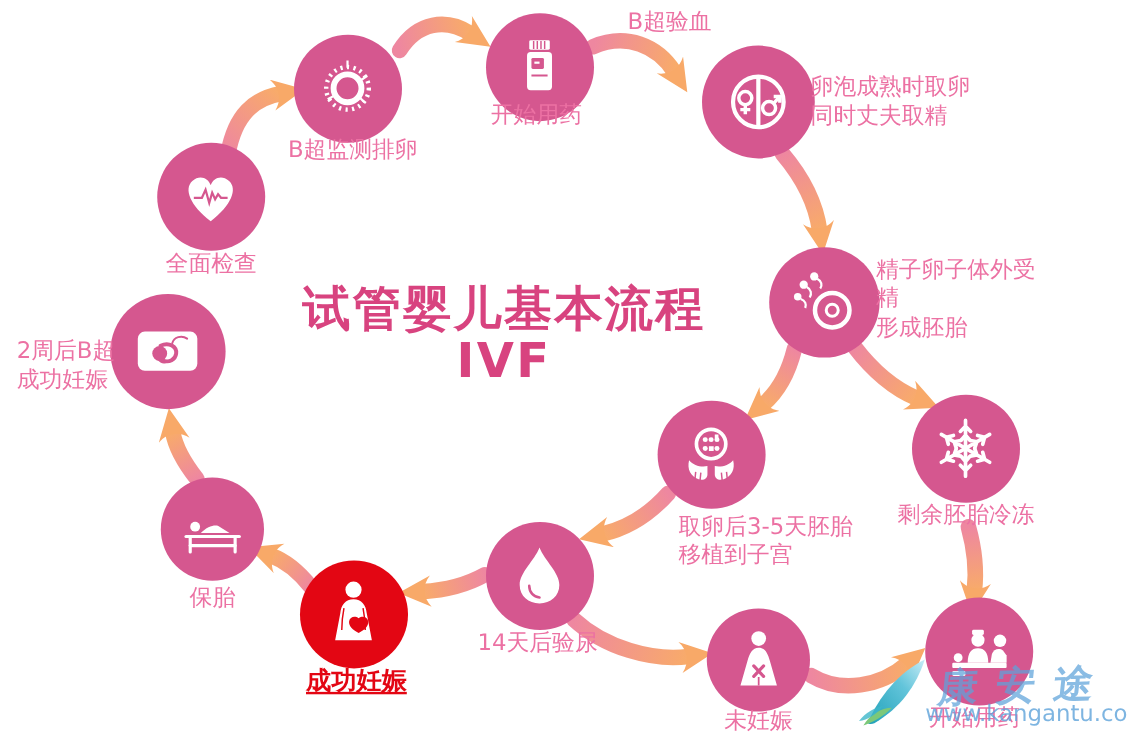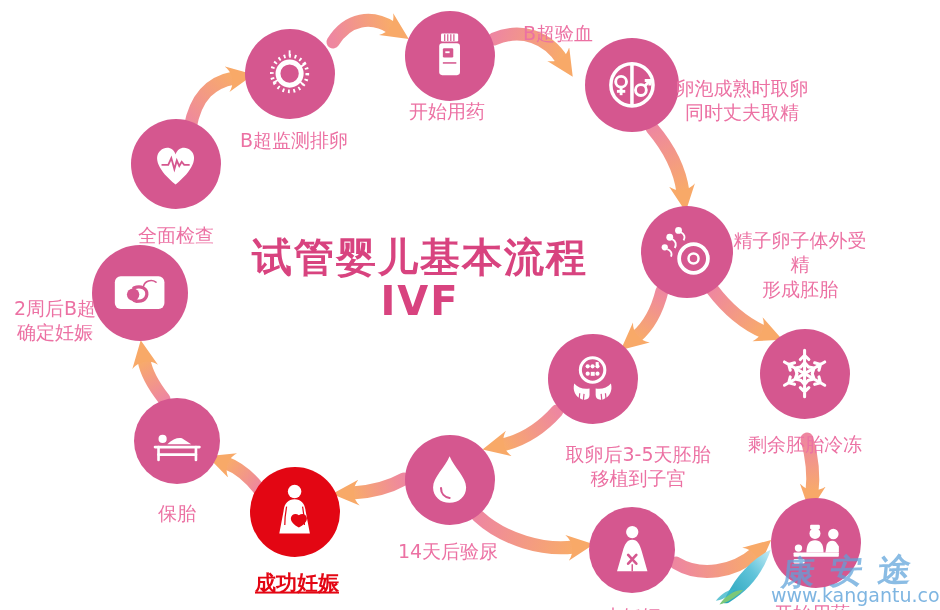--- a/index.html
+++ b/index.html
@@ -9,21 +9,21 @@
         display:flex;align-items:center;justify-content:center;}
   .node.pink{background:var(--node-pink,#d5578f);}
   .node.red{background:var(--node-red,#e30613);}
   .node svg.icon{width:68%;height:68%;display:block;}
   .icon .wf{fill:#fff;}
   .icon .ws{stroke:#fff;fill:none;}
   .icon .ps{stroke:var(--node-pink,#d5578f);fill:none;}
   .icon .pf{fill:var(--node-pink,#d5578f);}
   .icon .rf{fill:var(--node-red,#e30613);}
   .nlabel{position:absolute;transform:translate(-50%,-50%);color:var(--label-pink,#ec71a3);
-          font-size:19px;line-height:1.28;white-space:pre-line;text-align:center;margin-top:15px;}
+          font-size:19px;line-height:1.28;white-space:pre-line;}
   .nlabel.big-red{color:var(--success-label-red,#e30613);font-weight:bold;font-size:21px;text-decoration:underline;}
   .title-line{position:absolute;transform:translate(-50%,-50%);color:var(--title-pink,#d8437f);
           font-weight:bold;font-size:40px;letter-spacing:2px;white-space:nowrap;}
   .wm-brand{position:absolute;left:782px;top:549px;width:160px;font-size:33px;font-weight:bold;
           color:var(--watermark-blue,#5ea3da);opacity:.72;letter-spacing:15px;
           transform:skewX(-8deg) rotate(-2deg);white-space:nowrap;}
   .wm-site{position:absolute;left:771px;top:584px;font-size:19px;
           color:var(--watermark-blue,#5ea3da);opacity:.8;white-space:nowrap;}
   .wm-feather{position:absolute;left:714px;top:546px;width:64px;height:64px;}
 </style>
@@ -298,21 +298,21 @@
 形成胚胎</div>
   <div class="nlabel" style="left:805px;top:429px">剩余胚胎冷冻</div>
   <div class="nlabel" style="left:638px;top:451px">取卵后3-5天胚胎
 移植到子宫</div>
   <div class="nlabel" style="left:448px;top:536px">14天后验尿</div>
   <div class="nlabel" style="left:632px;top:601px">未妊娠</div>
   <div class="nlabel" style="left:812px;top:598px">开始用药</div>
   <div class="nlabel big-red" style="left:297px;top:568px">成功妊娠</div>
   <div class="nlabel" style="left:177px;top:498px">保胎</div>
   <div class="nlabel" style="left:55px;top:305px">2周后B超
-确定妊娠</div>
+成功妊娠</div>
 
   <div class="nlabel" style="left:558px;top:18px">B超验血</div>
 
   <div class="title-line" style="left:420px;top:301px">IVF</div>
   <div class="title-line" style="left:420px;top:257px">试管婴儿基本流程</div>
 
   <svg class="wm-feather" viewBox="0 0 70 70">
     <defs>
       <linearGradient id="fg" x1="0" y1="1" x2="1" y2="0">
         <stop offset="0" stop-color="#1fa0b8"></stop>

